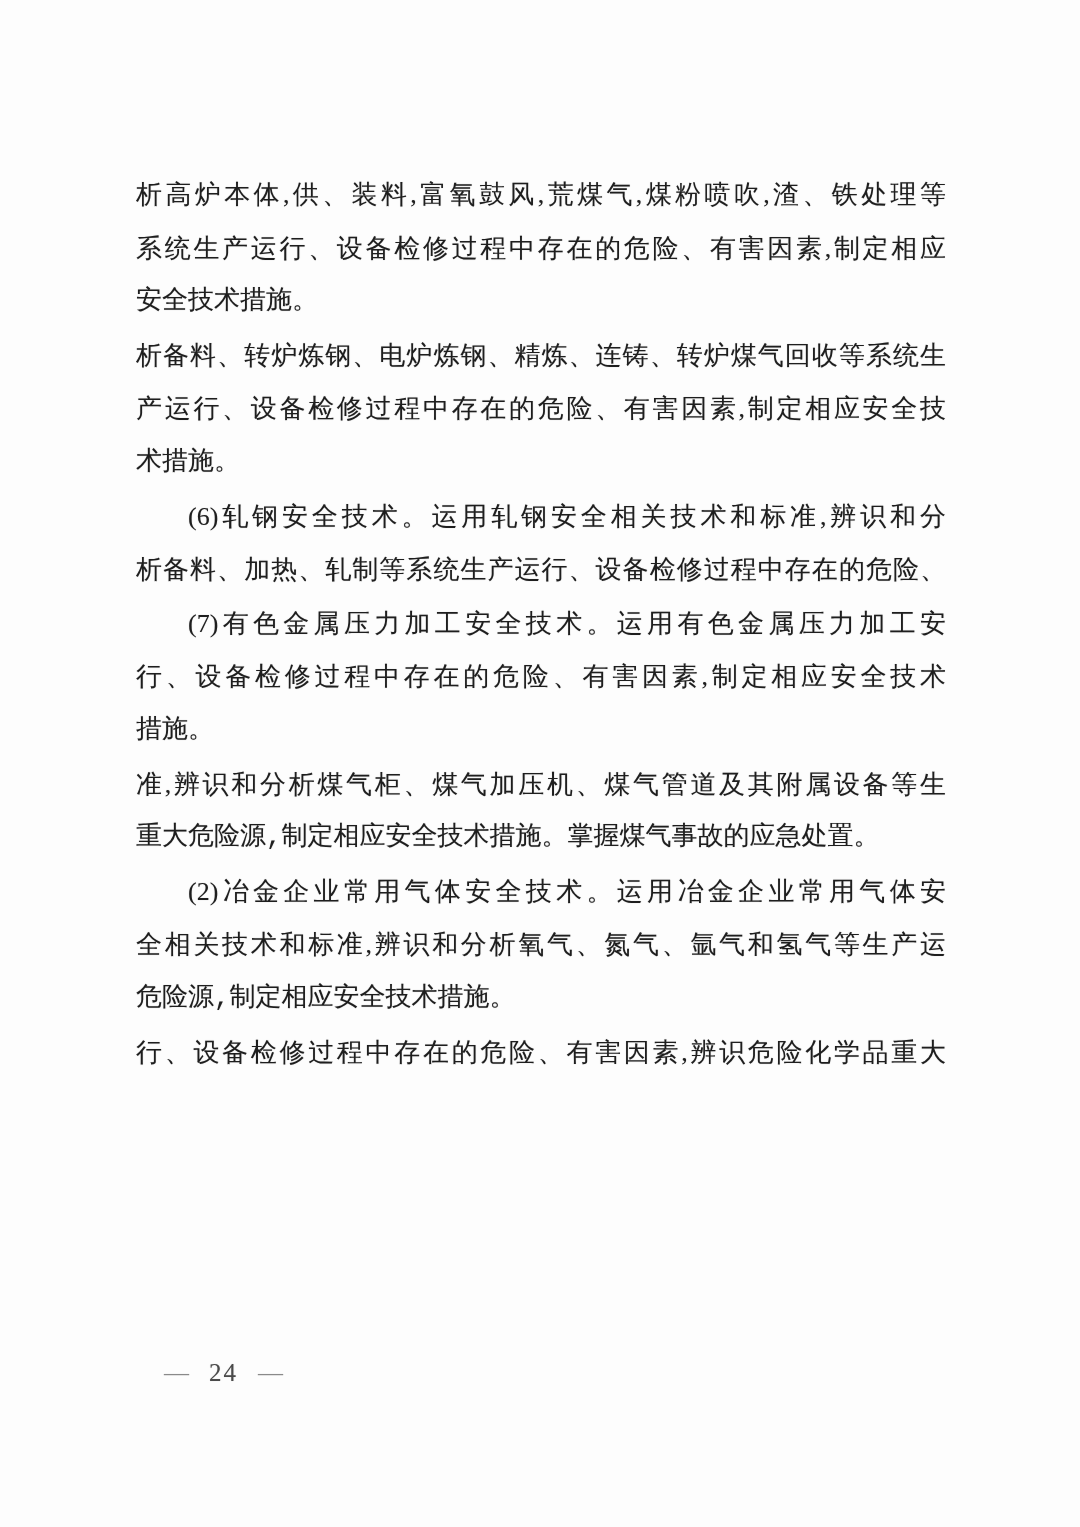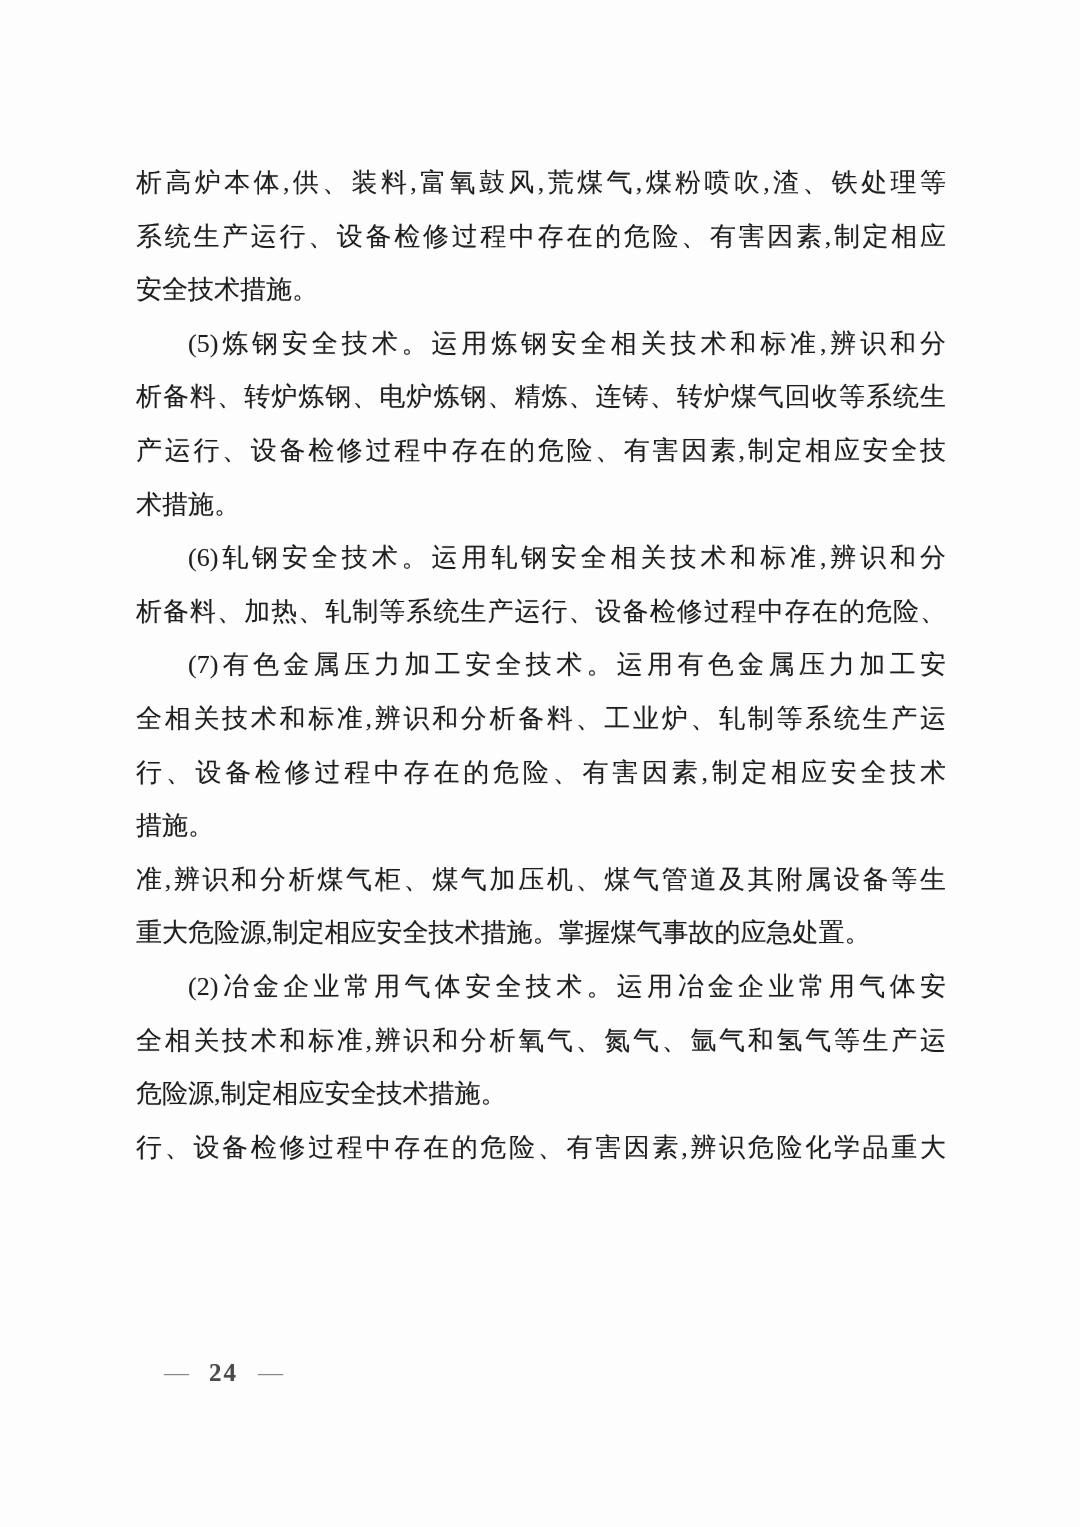--- a/index.html
+++ b/index.html
@@ -18,37 +18,38 @@
   .page {
     position: relative;
     width: 1080px;
     height: 1527px;
     background: var(--bg);
     overflow: hidden;
   }
   .text-block {
     position: absolute;
     left: 136px;
-    top: 156px;
+    top: 168px;
     width: 810px;
   }
   .line {
     height: 53.6px;
     line-height: 53.6px;
     font-size: 26px;
     color: var(--text);
     text-align: justify;
     text-align-last: justify;
     text-justify: inter-character;
     overflow: hidden;
     white-space: normal;
     text-shadow: 0 0 1px rgba(30,30,30,0.30);
   }
   .line.para-end {
     text-align-last: left;
+    font-family: Liberation Mono, monospace;
   }
   .line.indent {
     text-indent: 52px;
   }
   .footer {
     position: absolute;
     left: 164px;
     top: 1352px;
     display: flex;
     align-items: center;
@@ -59,40 +60,37 @@
     font-size: 25px;
     color: var(--footer-dash);
     line-height: 1;
   }
   .footer .page-num {
     font-size: 25px;
     color: var(--footer-number);
     letter-spacing: 2px;
     line-height: 1;
     text-shadow: 0 0 1px rgba(70,70,70,0.3);
-    font-weight: bold;
   }
 </style>
 </head>
 <body>
 
 <div class="page">
 
   <div class="text-block">
       <div class="line">析高炉本体,供、装料,富氧鼓风,荒煤气,煤粉喷吹,渣、铁处理等</div>
       <div class="line">系统生产运行、设备检修过程中存在的危险、有害因素,制定相应</div>
       <div class="line para-end">安全技术措施。</div>
-      <div class="line indent">(5)炼钢安全技术。运用炼钢安全相关技术和标准,辨识和分</div>
       <div class="line">析备料、转炉炼钢、电炉炼钢、精炼、连铸、转炉煤气回收等系统生</div>
       <div class="line">产运行、设备检修过程中存在的危险、有害因素,制定相应安全技</div>
       <div class="line para-end">术措施。</div>
       <div class="line indent">(6)轧钢安全技术。运用轧钢安全相关技术和标准,辨识和分</div>
       <div class="line">析备料、加热、轧制等系统生产运行、设备检修过程中存在的危险、</div>
       <div class="line indent">(7)有色金属压力加工安全技术。运用有色金属压力加工安</div>
-      <div class="line">全相关技术和标准,辨识和分析备料、工业炉、轧制等系统生产运</div>
       <div class="line">行、设备检修过程中存在的危险、有害因素,制定相应安全技术</div>
       <div class="line para-end">措施。</div>
       <div class="line">准,辨识和分析煤气柜、煤气加压机、煤气管道及其附属设备等生</div>
       <div class="line para-end">重大危险源,制定相应安全技术措施。掌握煤气事故的应急处置。</div>
       <div class="line indent">(2)冶金企业常用气体安全技术。运用冶金企业常用气体安</div>
       <div class="line">全相关技术和标准,辨识和分析氧气、氮气、氩气和氢气等生产运</div>
       <div class="line para-end">危险源,制定相应安全技术措施。</div>
       <div class="line">行、设备检修过程中存在的危险、有害因素,辨识危险化学品重大</div>
     </div>
 

